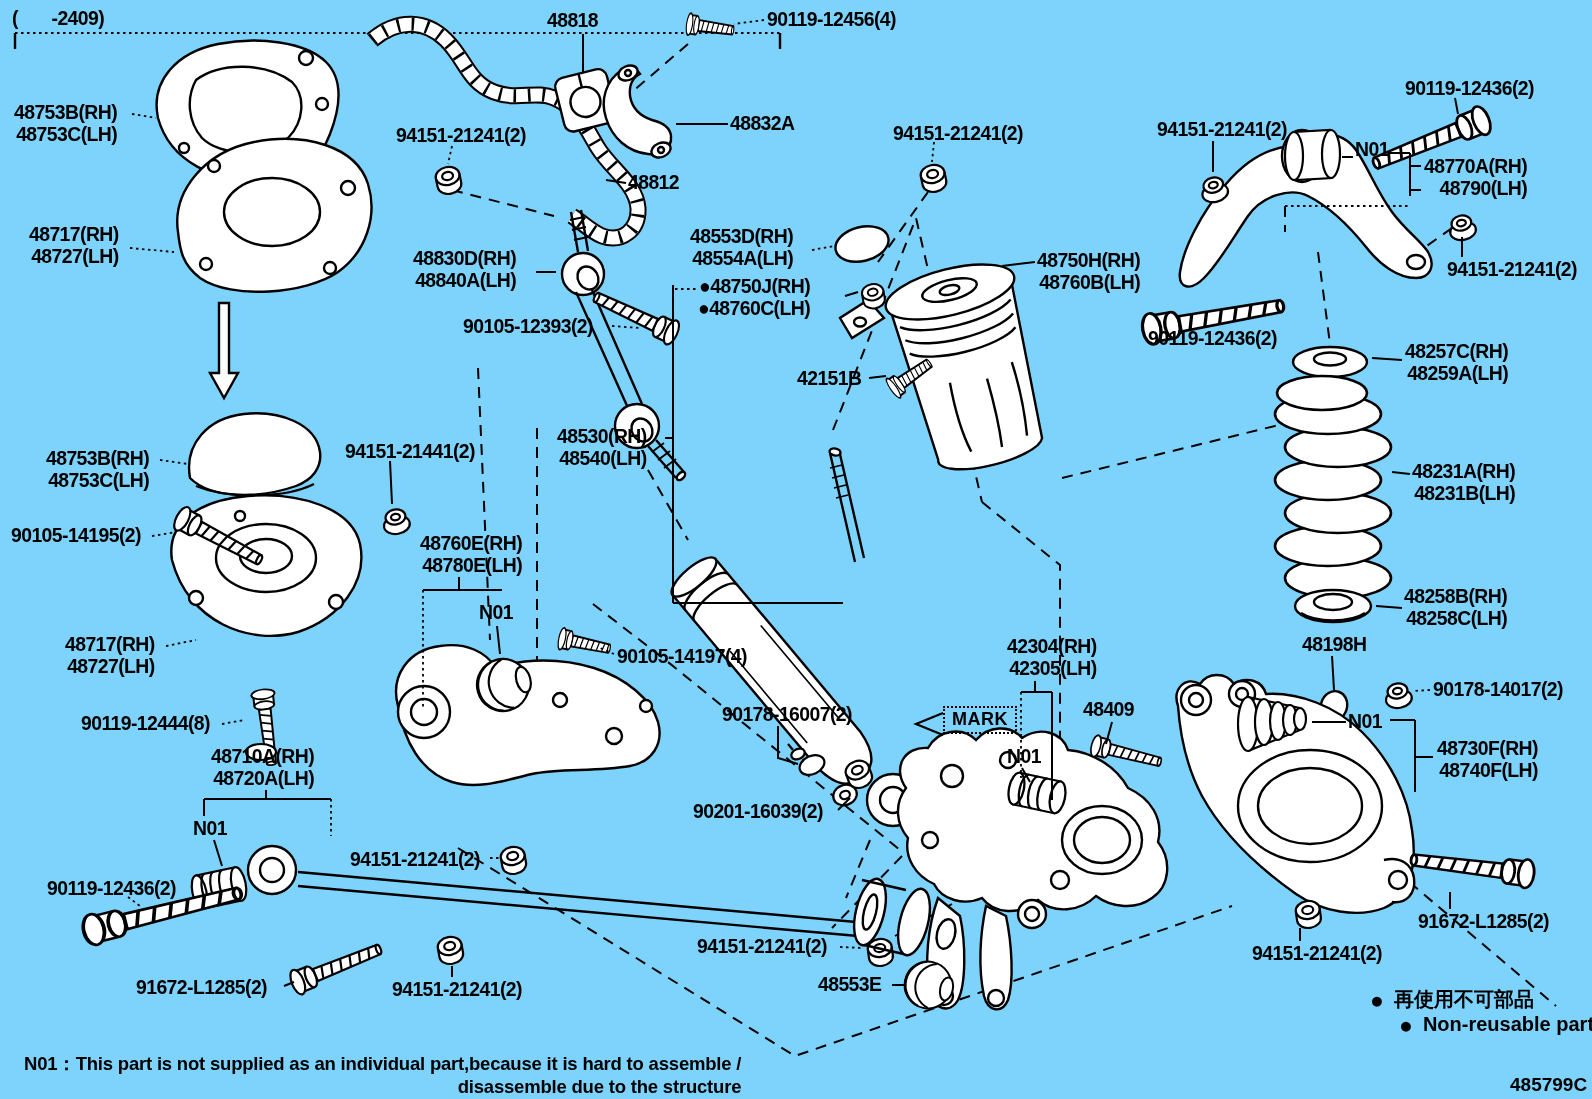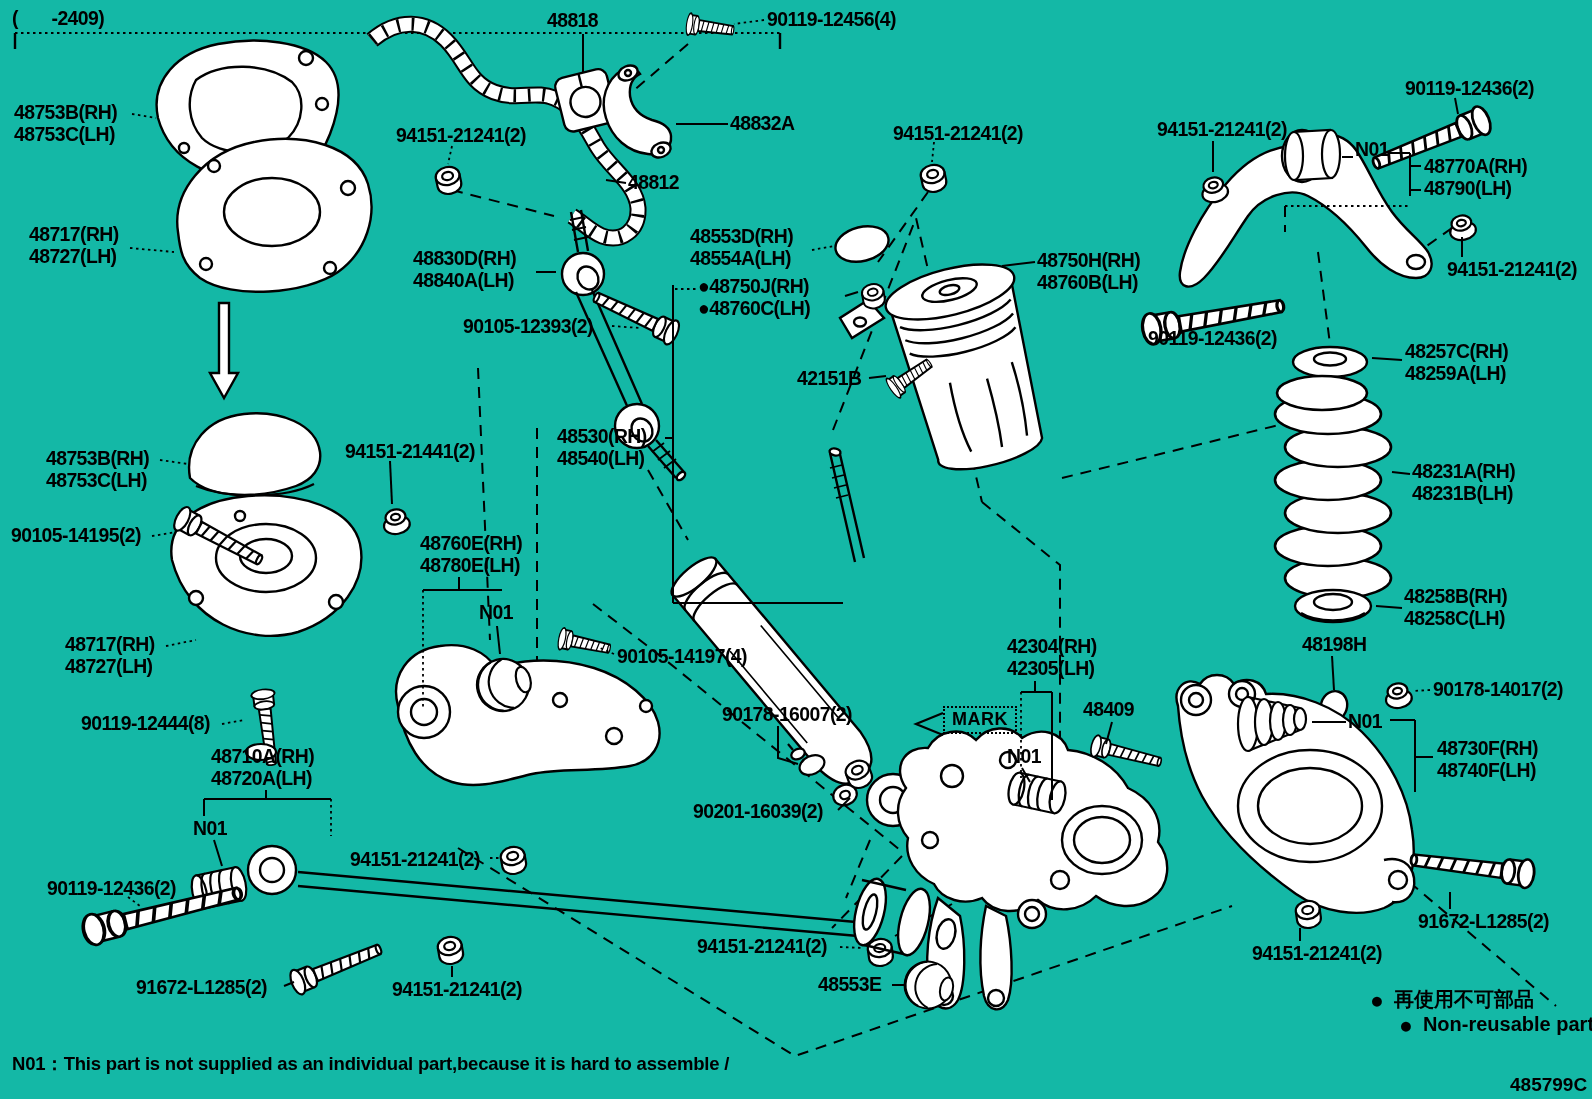--- a/index.html
+++ b/index.html
@@ -1,27 +1,27 @@
 <!DOCTYPE html>
 <html><head>
 <meta charset="utf-8">
 <style>
   html,body{margin:0;padding:0;background:#fff;}
-  #stage{position:relative;width:1592px;height:1099px;background:#14b8a6;overflow:hidden;
-         font-family:"Liberation Sans",sans-serif;}
+  #stage{position:relative;width:1592px;height:1099px;background:#7dd3fc;overflow:hidden;
+         font-family:"Liberation Sans",sans-serif;text-align:right;}
   #art{position:absolute;left:0;top:0;}
   .part-label{position:absolute;font-weight:bold;font-size:20px;line-height:21.5px;
       letter-spacing:-0.6px;color:#000;white-space:pre;transform:scaleX(0.97);
       transform-origin:0 0;}
   .part-label .lbl-line{white-space:pre;}
   .mark-box{position:absolute;left:943px;top:706px;border:2.5px dotted #000;
       font-weight:bold;font-size:18px;letter-spacing:0.5px;padding:1px 7px 2px 7px;color:#000;}
   .note{position:absolute;color:#000;font-weight:bold;}
   .note-jp{left:24px;top:1019px;font-size:21px;letter-spacing:0px;}
-  .note-en{left:12px;top:1051px;font-size:18.5px;letter-spacing:-0.2px;}
+  .note-en{left:24px;top:1051px;font-size:18.5px;letter-spacing:-0.2px;}
   .note-en .ind{display:block;margin-left:50px;}
   .legend-row{position:absolute;color:#000;font-weight:bold;font-size:20px;white-space:nowrap;}
   .legend-row .dot{font-size:23px;vertical-align:-2px;margin-right:10px;}
   .legend-jp{left:1370px;top:986px;}
   .legend-en{left:1370px;top:1012px;margin-left:29px;}
   .drawing-code{position:absolute;left:1510px;top:1074px;font-size:19px;font-weight:bold;color:#000;}
 </style>
 </head>
 <body>
 
@@ -414,20 +414,20 @@
       <div class="part-label" style="left: 693px; top: 801px;"><div class="lbl-line">90201-16039(2)</div></div>
       <div class="part-label" style="left: 1007px; top: 636px;"><div class="lbl-line">42304(RH)</div><div class="lbl-line">42305(LH)</div></div>
       <div class="part-label" style="left: 1007px; top: 746px;"><div class="lbl-line">N01</div></div>
       <div class="part-label" style="left: 1083px; top: 699px;"><div class="lbl-line">48409</div></div>
       <div class="part-label" style="left: 697px; top: 936px;"><div class="lbl-line">94151-21241(2)</div></div>
       <div class="part-label" style="left: 818px; top: 974px;"><div class="lbl-line">48553E</div></div>
     </div>
 
   <div class="mark-box">MARK</div>
 
-  <div class="note note-en"><span>N01：</span><span>This part is not supplied as an individual part,because it is hard to assemble /</span></div>
+  <div class="note note-en"><span>N01：</span><span>This part is not supplied as an individual part,because it is hard to assemble /</span><span class="ind">disassemble due to the structure</span></div>
 
   <div class="legend-row legend-jp"><span class="dot">●</span><span>再使用不可部品</span></div>
   <div class="legend-row legend-en"><span class="dot">●</span><span>Non-reusable part</span></div>
 
   <div class="drawing-code">485799C</div>
 
 </div>
 
 </body></html>

